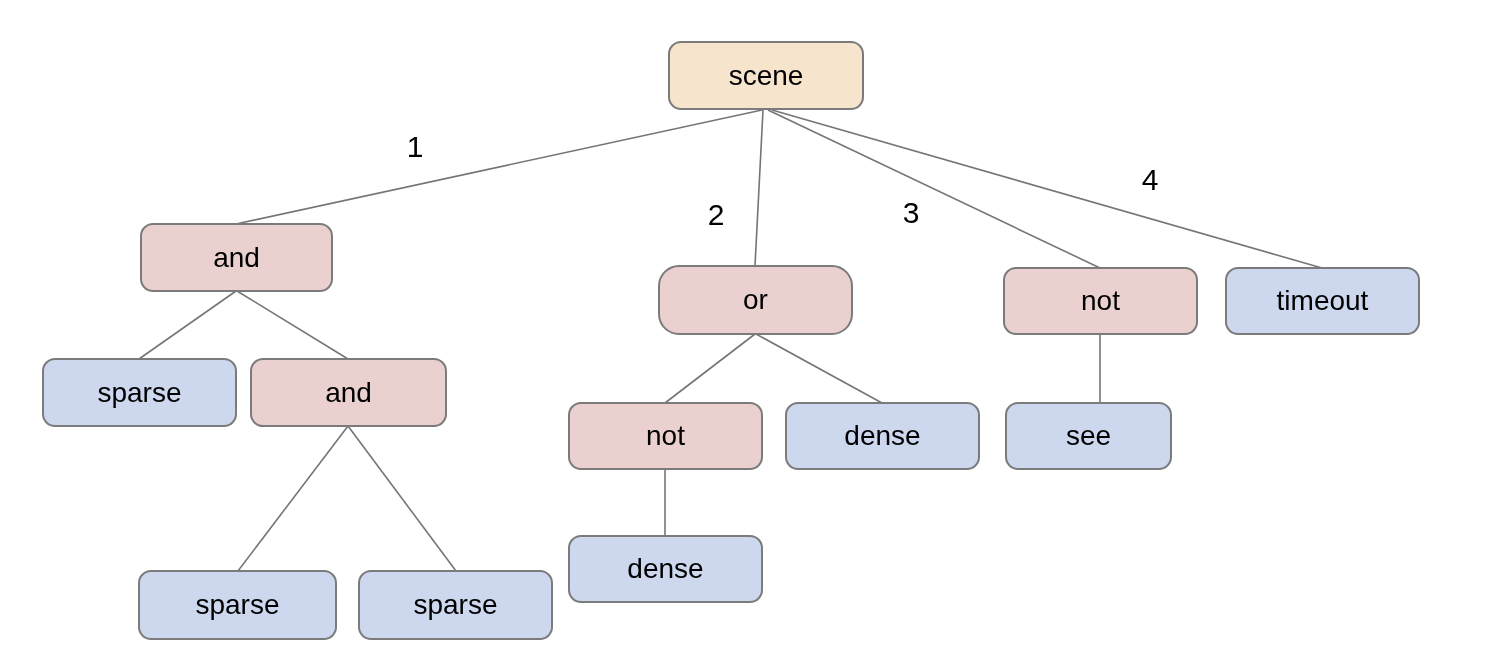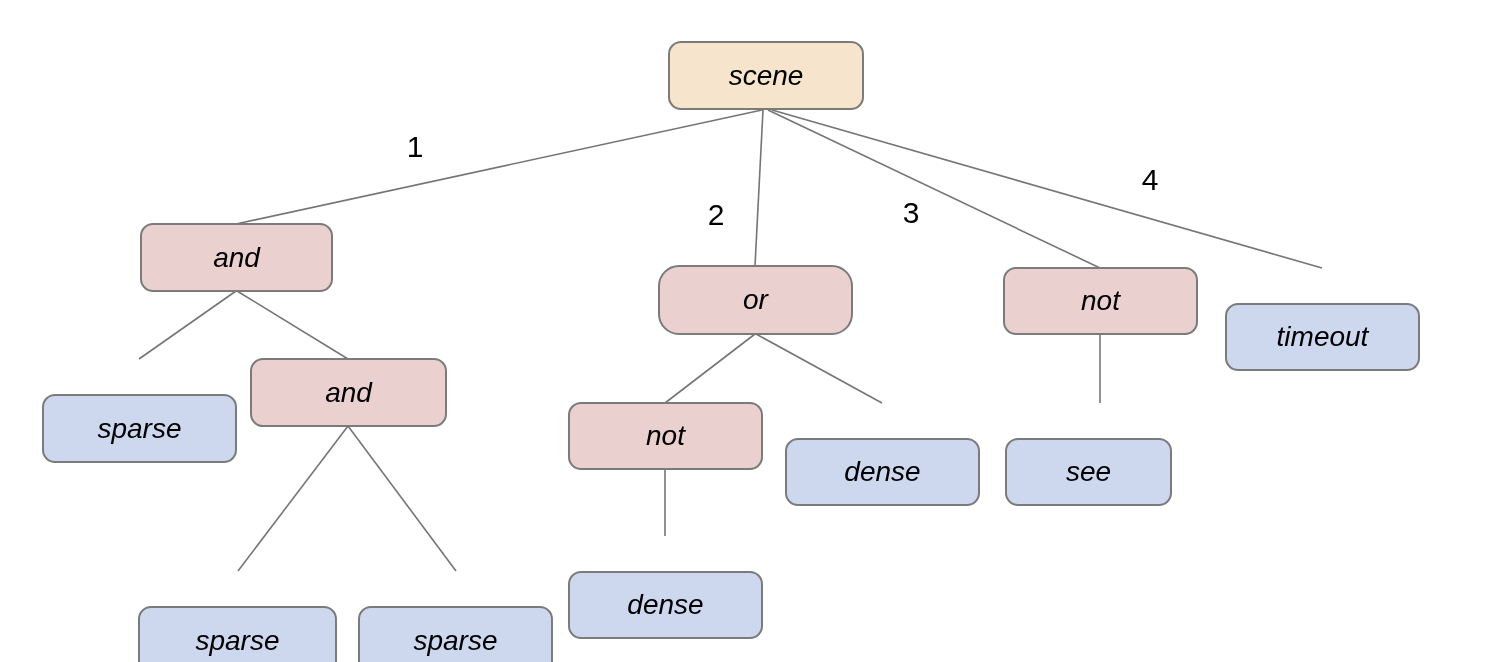--- a/index.html
+++ b/index.html
@@ -31,25 +31,24 @@
     box-sizing: border-box;
     border: 2px solid var(--node-border, #7b7b7b);
     border-radius: 13px;
     display: flex;
     align-items: center;
     justify-content: center;
     font-size: 28px;
     color: var(--text, #000000);
     line-height: 1;
     white-space: nowrap;
-    font-style: italic;
   }
   .node.root     { background: var(--root-fill, #f6e4cc); }
   .node.operator { background: var(--operator-fill, #ebd0d0); }
-  .node.leaf     { background: var(--leaf-fill, #cdd8ef); margin-top: 36px; }
+  .node.leaf     { background: var(--leaf-fill, #cdd8ef); }
   .edge-label {
     position: absolute;
     transform: translate(-50%, -50%);
     font-size: 30px;
     color: var(--text, #000000);
     line-height: 1;
   }
 </style>
 </head>
 <body>

